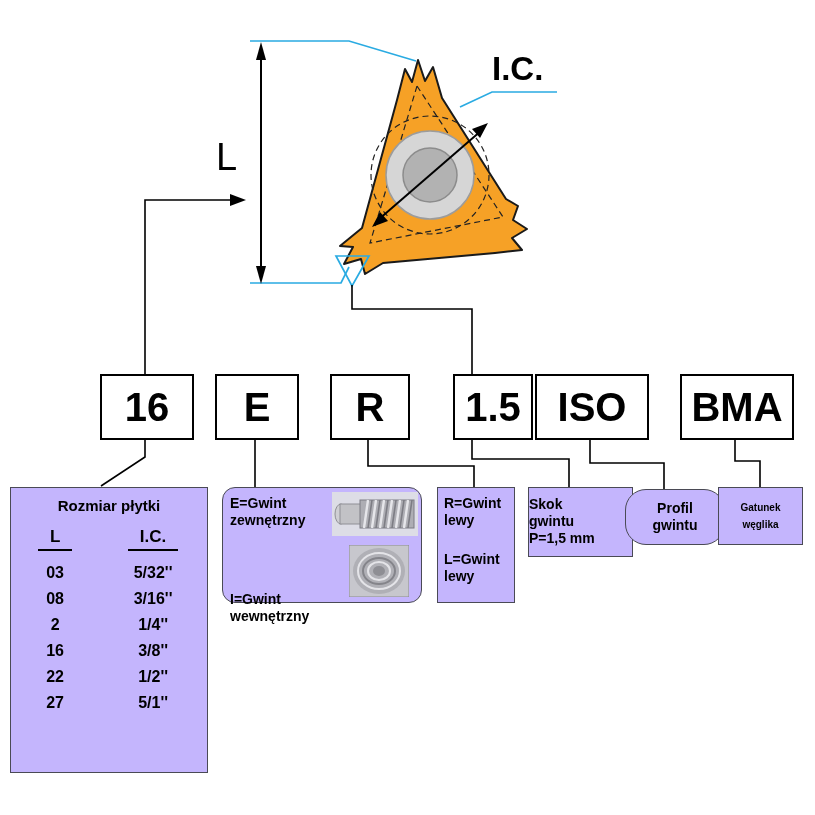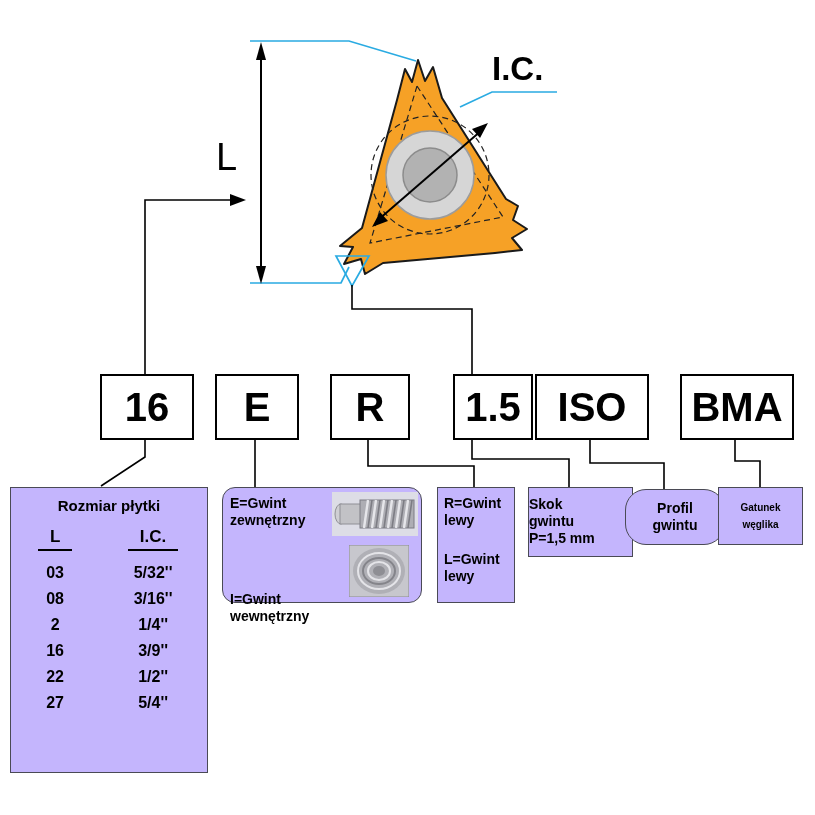--- a/index.html
+++ b/index.html
@@ -117,29 +117,29 @@
     <div class="tbl-row">
       <span>08</span>
       <span>3/16''</span>
     </div>
     <div class="tbl-row">
       <span>2</span>
       <span>1/4''</span>
     </div>
     <div class="tbl-row">
       <span>16</span>
-      <span>3/9''</span>
+      <span>3/8''</span>
     </div>
     <div class="tbl-row">
       <span>22</span>
       <span>1/2''</span>
     </div>
     <div class="tbl-row">
       <span>27</span>
-      <span>5/4''</span>
+      <span>5/1''</span>
     </div>
   </div>
 </div>
 
 <div class="panel" id="panel-type">
   <div class="lbl" id="lbl-ext">
     <div>E=Gwint</div>
     <div>zewnętrzny</div>
   </div>
   <svg id="ext-photo" width="86" height="44" viewBox="0 0 86 44">

